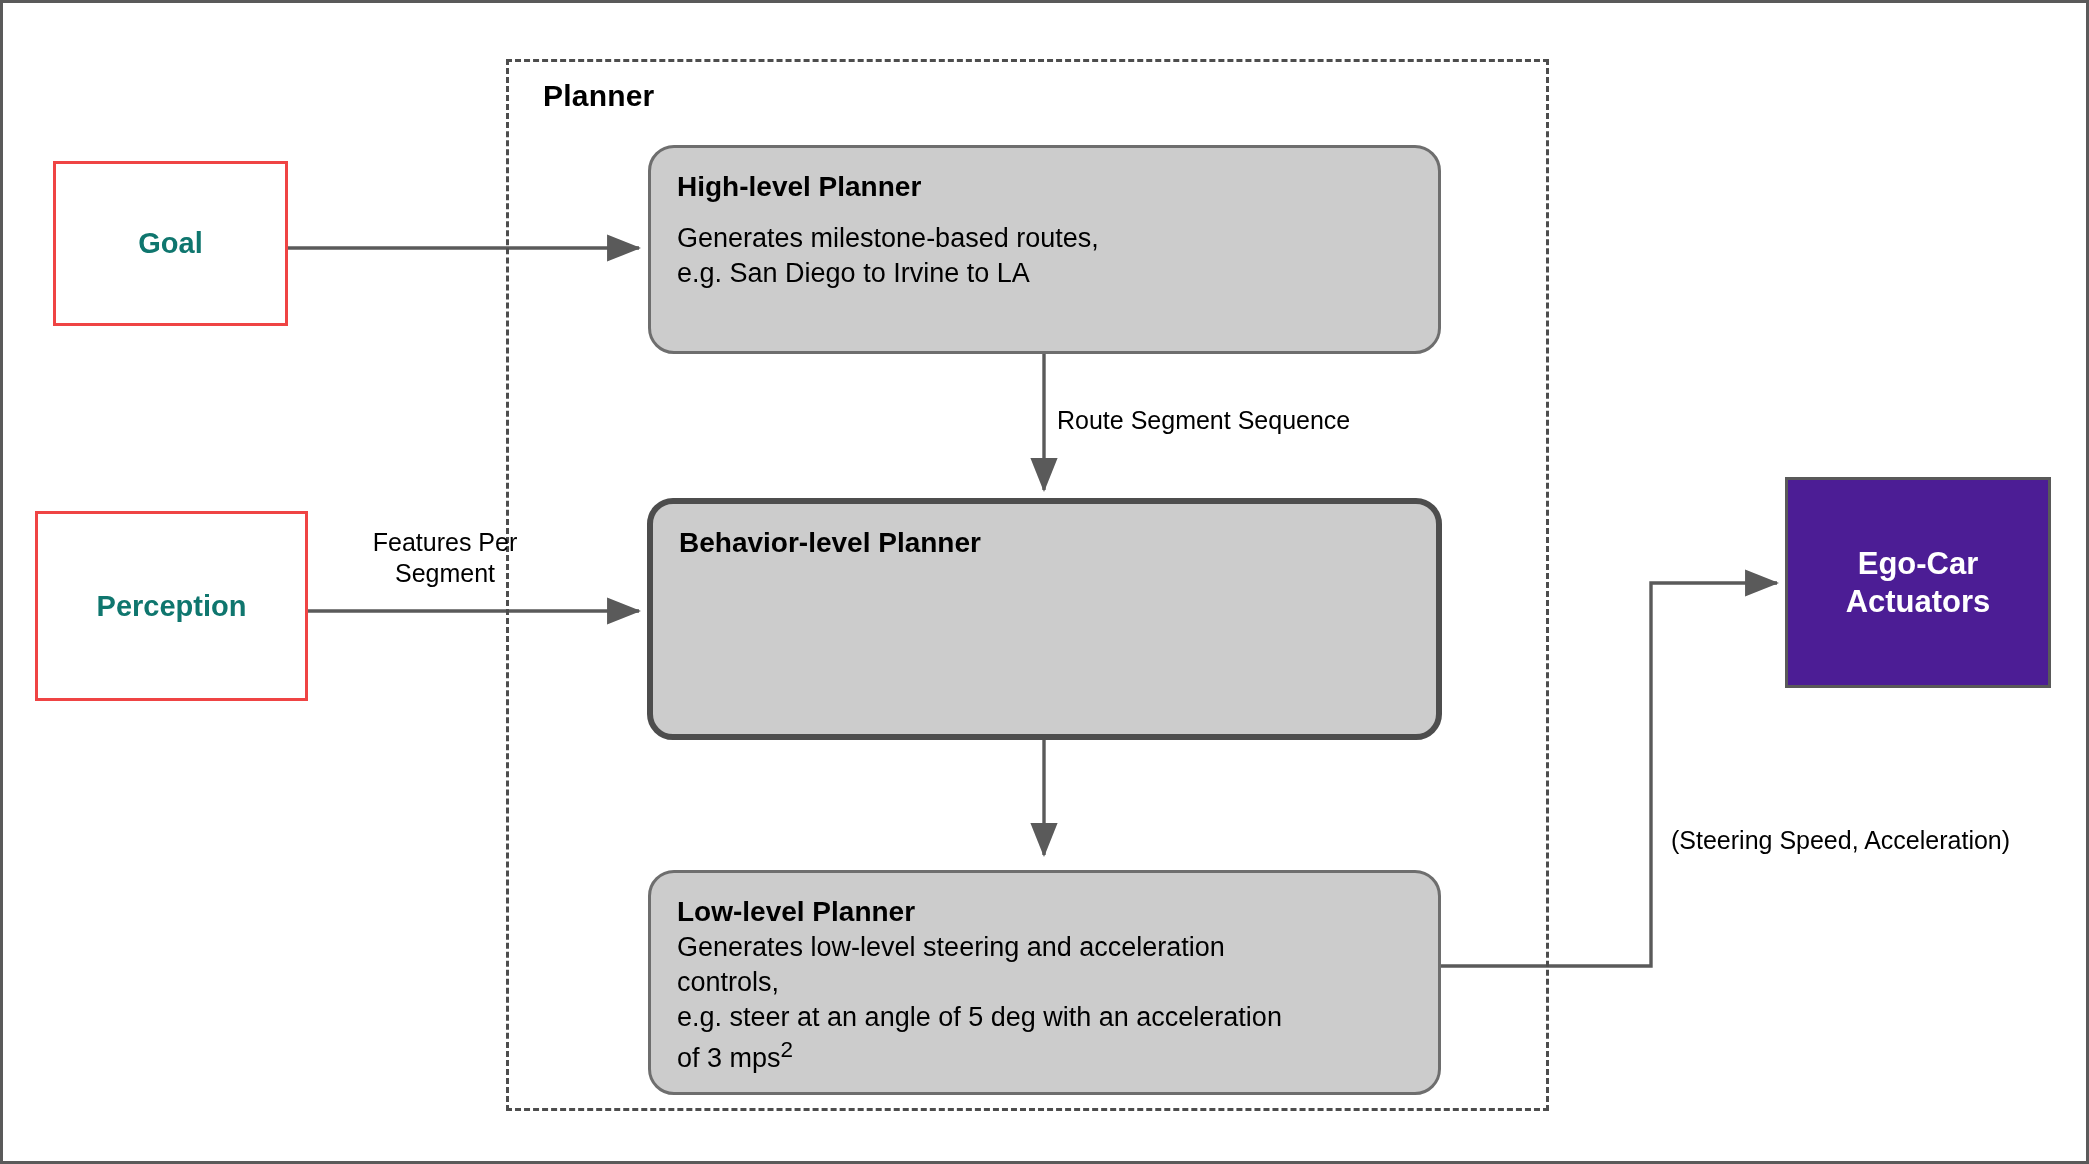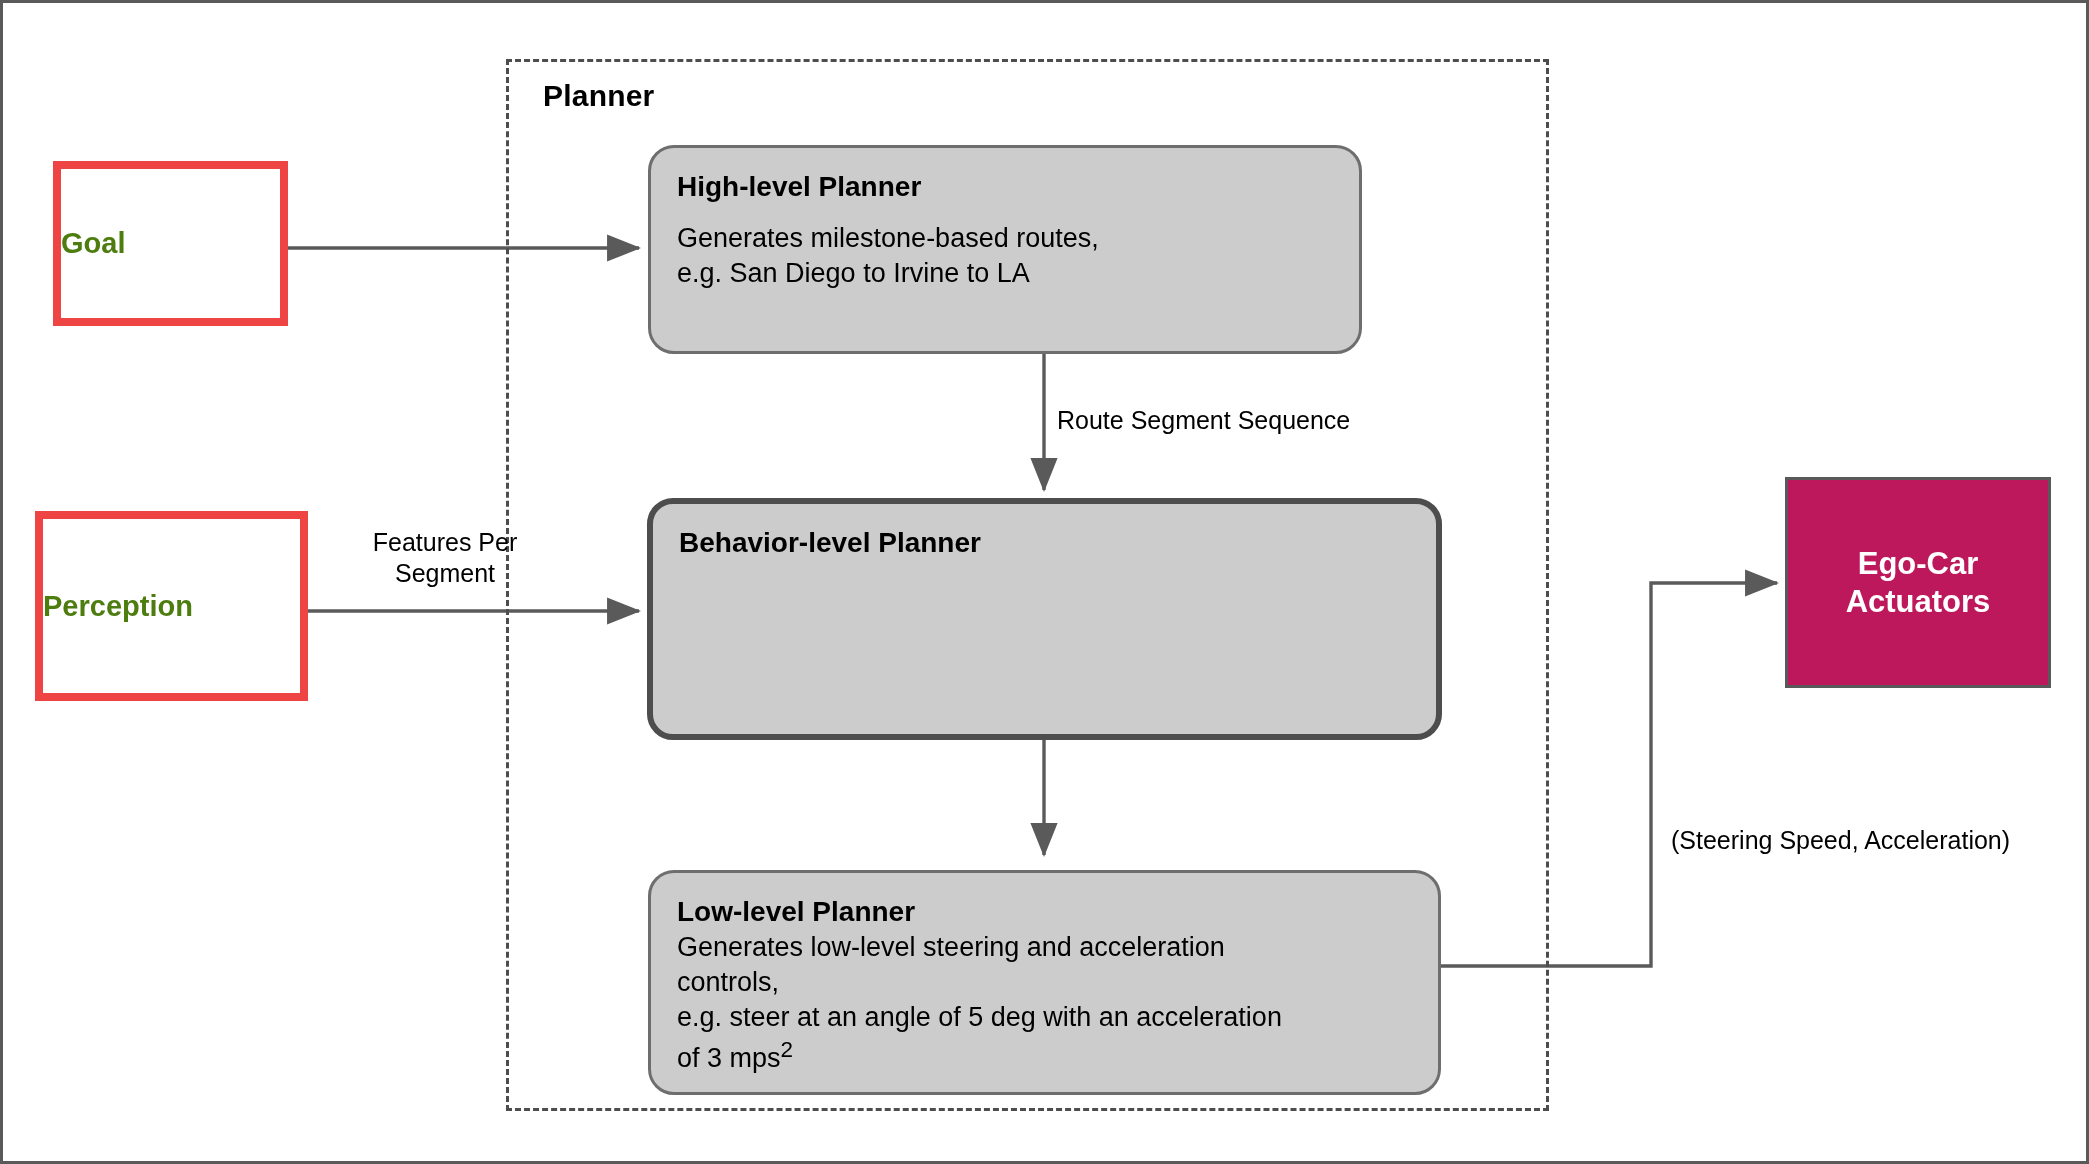--- a/index.html
+++ b/index.html
@@ -22,24 +22,24 @@
     background:transparent;
   }
   .planner-title{
     left:540px;top:76px;
     font-size:30px;font-weight:bold;color:#000;
     letter-spacing:.2px;
   }
 
   
   .plain-box{
-    border:8px solid #ef4444;
+    border:3px solid #ef4444;
     background:#ffffff;
-    display:flex;align-items:center;
-    font-size:29px;font-weight:bold;color:#4d7c0f;
+    display:flex;align-items:center;justify-content:center;
+    font-size:29px;font-weight:bold;color:#0f766e;
   }
   .goal-box{left:50px;top:158px;width:235px;height:165px;}
   .perception-box{left:32px;top:508px;width:273px;height:190px;}
 
   
   .gray-box{
     background:#cccccc;
     border:3px solid #6e6e6e;
     border-radius:26px;
     padding:22px 26px 20px 26px;
@@ -49,29 +49,29 @@
     font-size:28px;font-weight:bold;color:#000;
     line-height:1.18;
     margin:0 0 2px 0;
   }
   .box-body{
     font-size:27px;color:#000;
     line-height:1.30;
     white-space:pre-line;
     margin:0;
   }
-  .hl-box{left:645px;top:142px;width:714px;height:209px;}
+  .hl-box{left:645px;top:142px;width:793px;height:209px;}
   .hl-box .box-title{margin-bottom:18px;}
   .bl-box{left:644px;top:495px;width:795px;height:242px;}
   .ll-box{left:645px;top:860px;width:793px;height:225px;margin-top:7px;}
 
   
   .teal-box{
     left:1782px;top:474px;width:266px;height:211px;
-    background:#be185d;
+    background:#4c1d95;
     border:3px solid #595959;
     display:flex;align-items:center;justify-content:center;
     text-align:center;
     color:#ffffff;font-size:31px;font-weight:bold;line-height:1.22;
     white-space:pre-line;
   }
 
   
   .edge-label{
     font-size:25px;color:#000;line-height:1.25;

